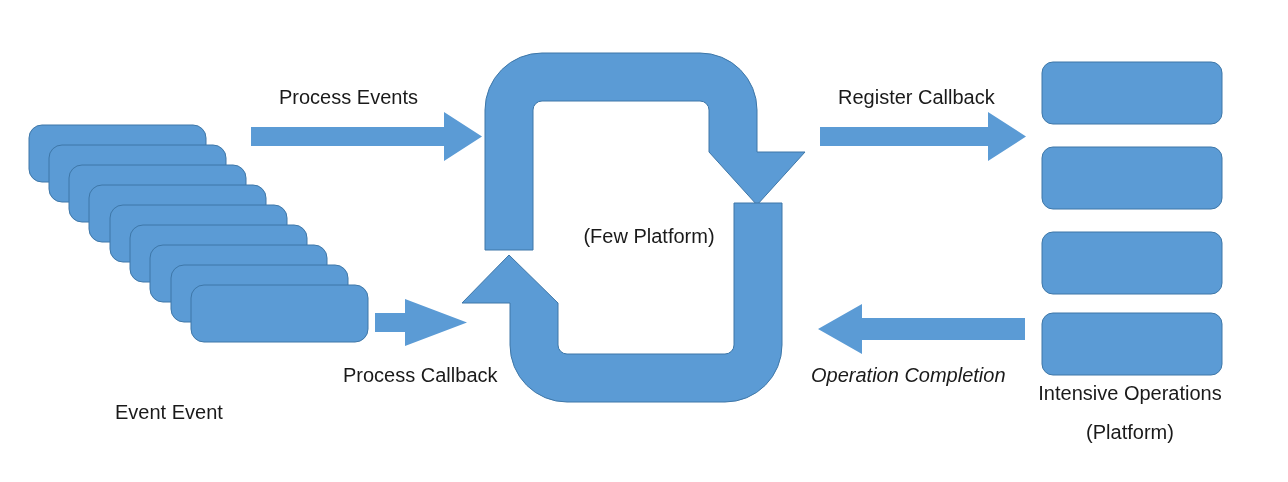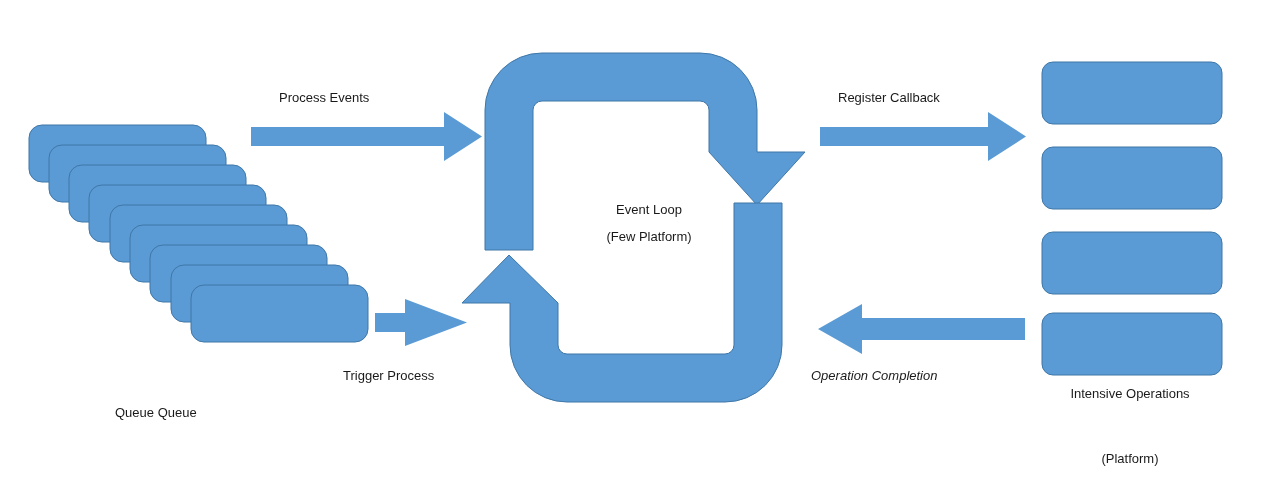--- a/index.html
+++ b/index.html
@@ -14,21 +14,21 @@
   #canvas {
     position: relative;
     width: 1288px;
     height: 482px;
     background: #ffffff;
     overflow: hidden;
   }
   .lbl {
     position: absolute;
     color: #1a1a1a;
-    font-size: 13px;
+    font-size: 20px;
     line-height: 27px;
     white-space: nowrap;
     text-align: center;
     font-family: "Liberation Sans", sans-serif;
   }
   svg.layer {
     position: absolute;
     left: 0;
     top: 0;
     width: 1288px;
@@ -112,27 +112,26 @@
       <rect class="shape" x="1042" y="147" width="180" height="62" rx="11" ry="11"></rect>
       <rect class="shape" x="1042" y="232" width="180" height="62" rx="11" ry="11"></rect>
       <rect class="shape" x="1042" y="313" width="180" height="62" rx="11" ry="11"></rect>
     </g>
   </svg>
 
   <div class="lbl" style="left:279px; top:84px;">Process Events</div>
 
   <div class="lbl" style="left:838px; top:84px;text-align:right;">Register Callback</div>
 
-  <div class="lbl" style="left:343px; top:362px;">Trigger Process</div>
+  <div class="lbl" style="left:343px; top:362px;">Process Callback</div>
 
   <div class="lbl" style="left:811px; top:362px;font-style:italic;">Operation Completion</div>
 
-  <div class="lbl" style="left:590px; top:196px; width:118px;">Event Loop</div>
 
   <div class="lbl" style="left:568px; top:223px; width:162px;">(Few Platform)</div>
 
-  <div class="lbl" style="left:115px; top:399px;">Queue Queue</div>
+  <div class="lbl" style="left:115px; top:399px;">Event Event</div>
 
   <div class="lbl" style="left:1023px; top:380px; width:214px;">Intensive Operations</div>
 
-  <div class="lbl" style="left:1073px; top:445px; width:114px;">(Platform)</div>
+  <div class="lbl" style="left:1073px; top:419px; width:114px;">(Platform)</div>
 
 </div>
 
 </body></html>

